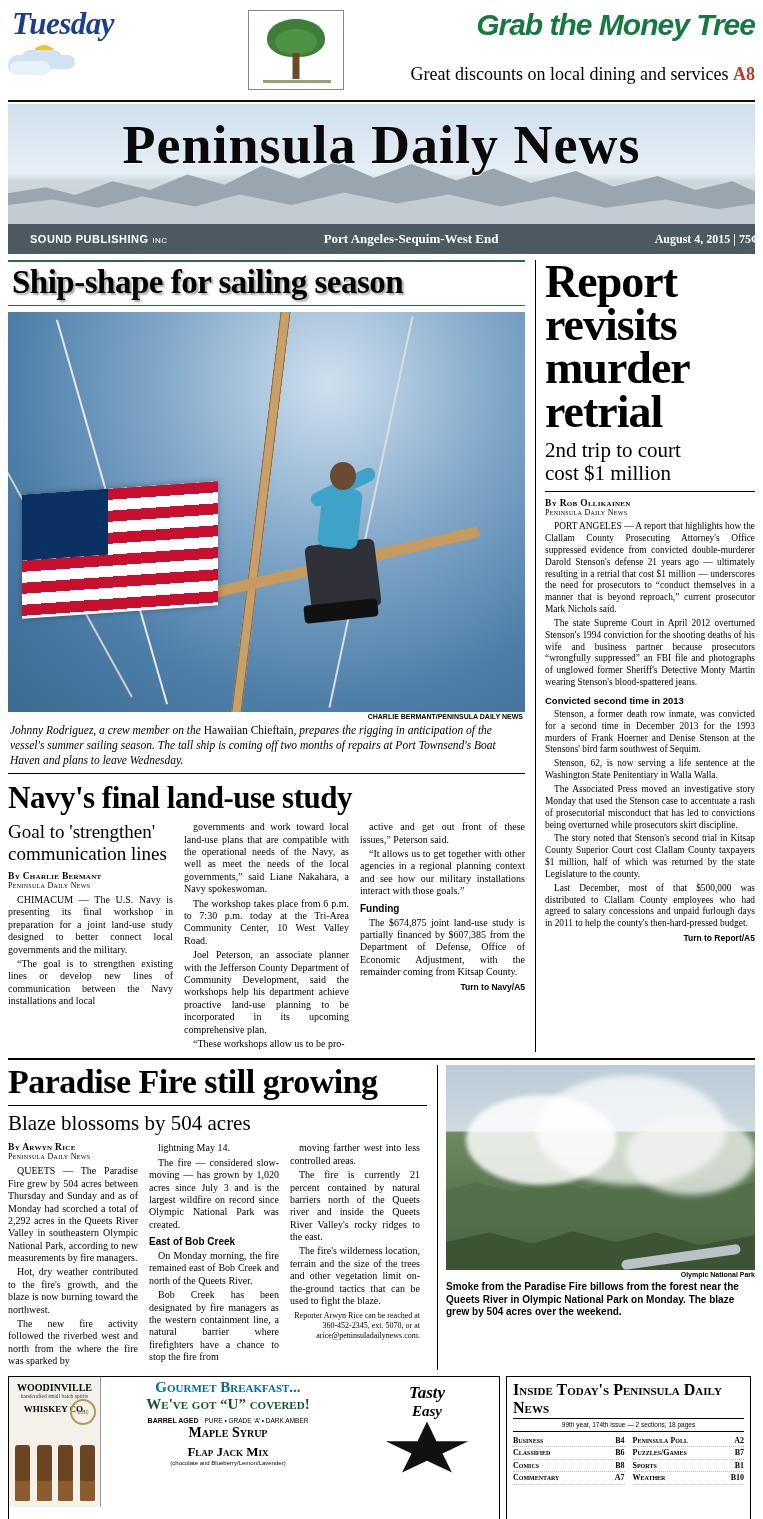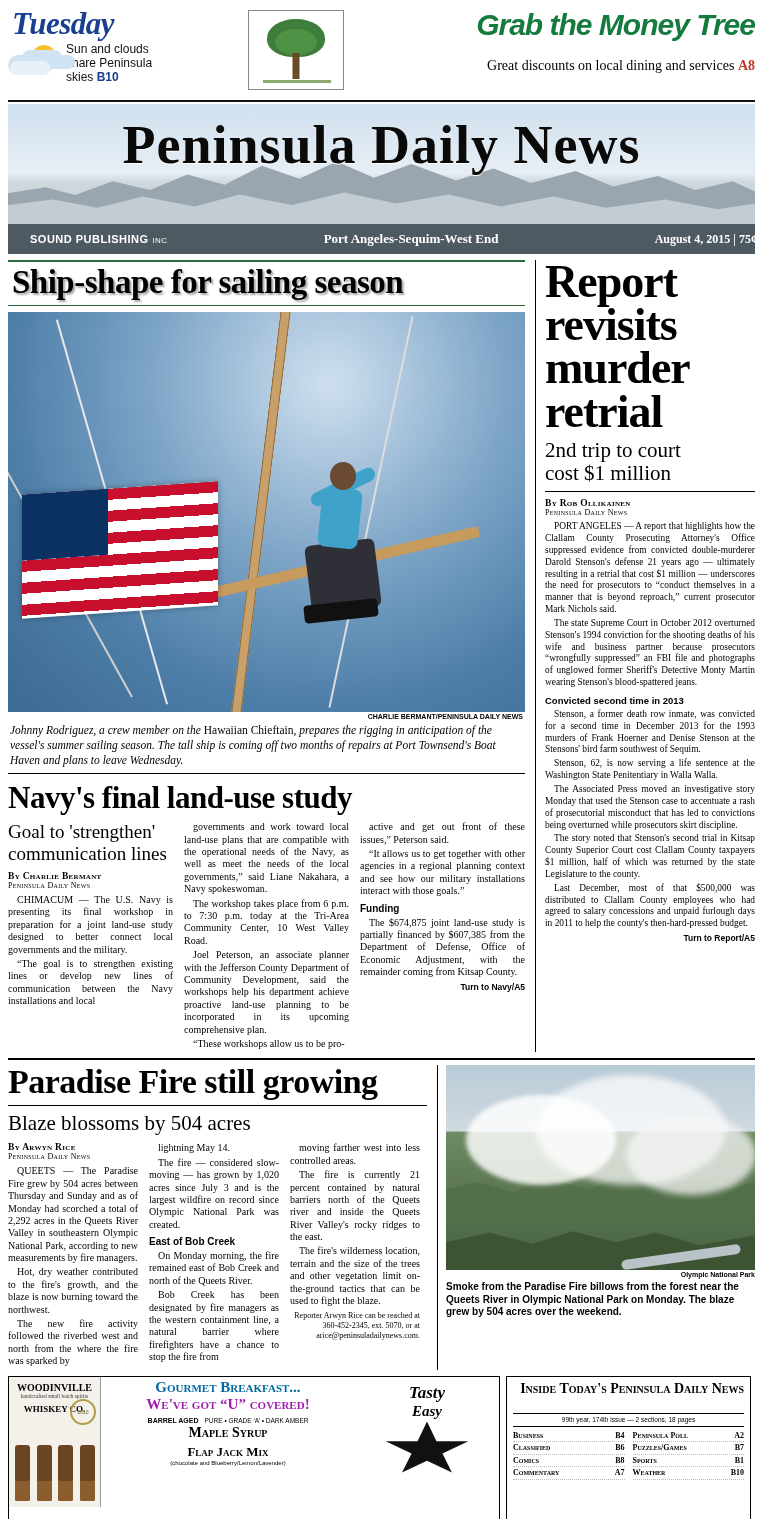--- a/index.html
+++ b/index.html
@@ -35,21 +35,21 @@
   .tree-canopy:after{content:"";position:absolute;left:8px;top:10px;width:42px;height:26px;background:#4e9245;border-radius:50%;}
   .tree-trunk { position:absolute; left:50%; top:42px; transform:translateX(-50%); width:7px; height:26px; background:#6b4a27;}
   .tree-ground { position:absolute; left:14px; bottom:6px; width:68px; height:3px; background:#8aa86f;}
 
   .sky-right { flex:1; padding-left:14px; padding-top:4px;}
   .promo-title {
     font-family:"Liberation Sans", sans-serif;
     font-weight:bold; font-style:italic; font-size:30px; color:#147a3d;
     line-height:1; letter-spacing:-1px; text-align:right;
   }
-  .promo-sub { font-size:14px; margin-top:18px; text-align:right; font-family:"Liberation Serif", serif;}
+  .promo-sub { font-size:18px; margin-top:24px; text-align:right; font-family:"Liberation Serif", serif;}
   .promo-sub .pg { color:#c0392b; font-weight:bold; }
 
   
   .masthead { position:relative; height:150px; margin-top:2px; overflow:hidden; background:linear-gradient(#cfe0ee 0%, #e7eef5 46%, #cfd8dd 52%, #b9c3c9 100%);}
   .mtn { position:absolute; left:0; bottom:28px; width:100%; height:86px;
          background:
            linear-gradient(to bottom right, transparent 49.6%, #8e9aa4 50%) 0 0/0 0,
            #fff;
          clip-path: polygon(0% 100%, 0% 62%, 5% 55%, 9% 64%, 14% 48%, 19% 58%, 24% 40%, 29% 52%, 34% 30%, 39% 45%, 44% 25%, 49% 44%, 54% 28%, 60% 47%, 65% 33%, 70% 50%, 76% 36%, 81% 54%, 87% 42%, 92% 58%, 97% 48%, 100% 60%, 100% 100%);
          background-color:#9aa6af;
@@ -153,57 +153,51 @@
   .ad { border:1px solid #000; position:relative; }
   .ad-main { width:492px; height:152px; background:#fff; overflow:hidden;}
   .ad-whiskey { position:absolute; left:0; top:0; width:92px; height:130px; background:#f3f1ea; border-right:1px solid #999; text-align:center;}
   .wk-title { font-family:"Liberation Serif", serif; font-weight:bold; font-size:10px; line-height:1.05; padding-top:6px;}
   .wk-sub { font-family:"Liberation Serif", serif; font-size:5.5px; line-height:1.1; color:#333;}
   .wk-bottles { position:absolute; left:6px; bottom:6px; width:80px; height:56px; display:flex; justify-content:space-between;}
   .wk-bottles span { width:15px; height:56px; background:#6b4522; border-radius:3px 3px 2px 2px; box-shadow:inset 0 -20px 0 #8a5c2e;}
   .wk-seal { position:absolute; right:4px; top:22px; width:26px; height:26px; border:2px solid #b09d4a; border-radius:50%; font-size:5px; color:#7a6a2a; display:flex; align-items:center; justify-content:center; font-family:"Liberation Sans",sans-serif;}
   .ad-mid { position:absolute; left:94px; top:2px; width:250px; text-align:center;}
   .ad-gourmet { font-family:"Liberation Serif", serif; font-weight:bold; font-size:15px; color:#0369a1; letter-spacing:0; font-variant:small-caps;}
-  .ad-weve { font-family:"Liberation Serif", serif; font-weight:bold; font-size:15px; color:#a21caf; font-variant:small-caps;}
+  .ad-weve { font-family:"Liberation Serif", serif; font-weight:bold; font-size:15px; color:#14532d; font-variant:small-caps;}
   .ad-bar { display:flex; justify-content:center; gap:6px; font-size:6.5px; font-family:"Liberation Sans",sans-serif; margin-top:4px; align-items:center;}
   .ad-bar b{font-size:7px;}
   .ad-maple { font-family:"Liberation Serif", serif; font-weight:bold; font-size:14px; font-variant:small-caps; margin-top:1px;}
   .ad-flap { font-family:"Liberation Serif", serif; font-weight:bold; font-size:13px; font-variant:small-caps; margin-top:3px;}
   .ad-flapsub { font-size:6px; font-family:"Liberation Sans",sans-serif;}
   .ad-tasty { position:absolute; right:6px; top:6px; width:132px; text-align:center;}
   .ad-tasty .t1{ font-family:"Liberation Serif",serif; font-style:italic; font-weight:bold; font-size:17px;}
   .ad-tasty .t2{ font-family:"Liberation Serif",serif; font-style:italic; font-weight:bold; font-size:15px;}
   .ad-star { margin:2px auto 0 auto; width:86px; height:56px; background:#111; clip-path:polygon(50% 0%,61% 35%,98% 35%,68% 57%,79% 91%,50% 70%,21% 91%,32% 57%,2% 35%,39% 35%);}
 
   .ad-index { width:245px; height:152px; background:#fff; position:relative; padding:4px 6px;}
-  .idx-title { text-align:right; font-family:"Liberation Serif", serif; font-weight:bold; font-size:14px; font-variant:small-caps; border-bottom:1px solid #000; padding-bottom:16px;}
+  .idx-title { text-align:left; font-family:"Liberation Serif", serif; font-weight:bold; font-size:16px; font-variant:small-caps; border-bottom:1px solid #000; padding-bottom:1px;}
   .idx-sub { text-align:center; font-family:"Liberation Sans",sans-serif; font-size:6.5px; padding:2px 0 3px 0; border-bottom:1px solid #000;}
   .idx-cols { display:flex; gap:8px; padding-top:3px;}
   .idx-col { flex:1; }
   .idx-row { display:flex; justify-content:space-between; font-family:"Liberation Serif", serif; font-size:8px; font-variant:small-caps; font-weight:bold; line-height:1.45; border-bottom:1px dotted #bbb;}
 </style>
 </head>
 <body>
 
 <div class="page">
 
   <div class="skybox">
     <div class="sky-left">
       <div class="sky-weather-day">Tuesday</div>
       <div class="sky-weather-row">
         <div class="wx-icon">
           <div class="wx-sun"></div>
             <div class="wx-cloud"></div>
             <div class="wx-cloud2"></div>
-        </div>
-        <div class="sky-wx-text">
-          <div>Sun and clouds</div>
-          <div>share Peninsula</div>
-          <div><span>skies</span>
-            <b>B10</b></div>
         </div>
       </div>
     </div>
     <div class="sky-tree">
       <div class="tree-canopy"></div>
         <div class="tree-trunk"></div>
         <div class="tree-ground"></div>
     </div>
     <div class="sky-right">
       <div class="promo-title">Grab the Money Tree</div>
@@ -308,21 +302,21 @@
       </div>
       <div class="big-deck">
         <div>2nd trip to court</div>
         <div>cost $1 million</div>
       </div>
       <div class="rule-thin"></div>
       <div class="byline">By Rob Ollikainen</div>
       <div class="byline2">Peninsula Daily News</div>
       <div class="rc-body">
         <p>PORT ANGELES — A report that highlights how the Clallam County Prosecuting Attorney's Office suppressed evidence from convicted double-murderer Darold Stenson's defense 21 years ago — ultimately resulting in a retrial that cost $1 million — underscores the need for prosecutors to “conduct themselves in a manner that is beyond reproach,” current prosecutor Mark Nichols said.</p>
-        <p>The state Supreme Court in October 2012 overturned Stenson's 1994 conviction for the shooting deaths of his wife and business partner because prosecutors “wrongfully suppressed” an FBI file and photographs of unglowed former Sheriff's Detective Monty Martin wearing Stenson's blood-spattered jeans.</p>
+        <p>The state Supreme Court in April 2012 overturned Stenson's 1994 conviction for the shooting deaths of his wife and business partner because prosecutors “wrongfully suppressed” an FBI file and photographs of unglowed former Sheriff's Detective Monty Martin wearing Stenson's blood-spattered jeans.</p>
       </div>
       <div class="rc-sub">Convicted second time in 2013</div>
       <div class="rc-body">
         <p>Stenson, a former death row inmate, was convicted for a second time in December 2013 for the 1993 murders of Frank Hoerner and Denise Stenson at the Stensons' bird farm southwest of Sequim.</p>
         <p>Stenson, 62, is now serving a life sentence at the Washington State Penitentiary in Walla Walla.</p>
         <p>The Associated Press moved an investigative story Monday that used the Stenson case to accentuate a rash of prosecutorial misconduct that has led to convictions being overturned while prosecutors skirt discipline.</p>
         <p>The story noted that Stenson's second trial in Kitsap County Superior Court cost Clallam County taxpayers $1 million, half of which was returned by the state Legislature to the county.</p>
         <p>Last December, most of that $500,000 was distributed to Clallam County employees who had agreed to salary concessions and unpaid furlough days in 2011 to help the county's then-hard-pressed budget.</p>
       </div>
       <div class="jump">Turn to Report/A5</div>

